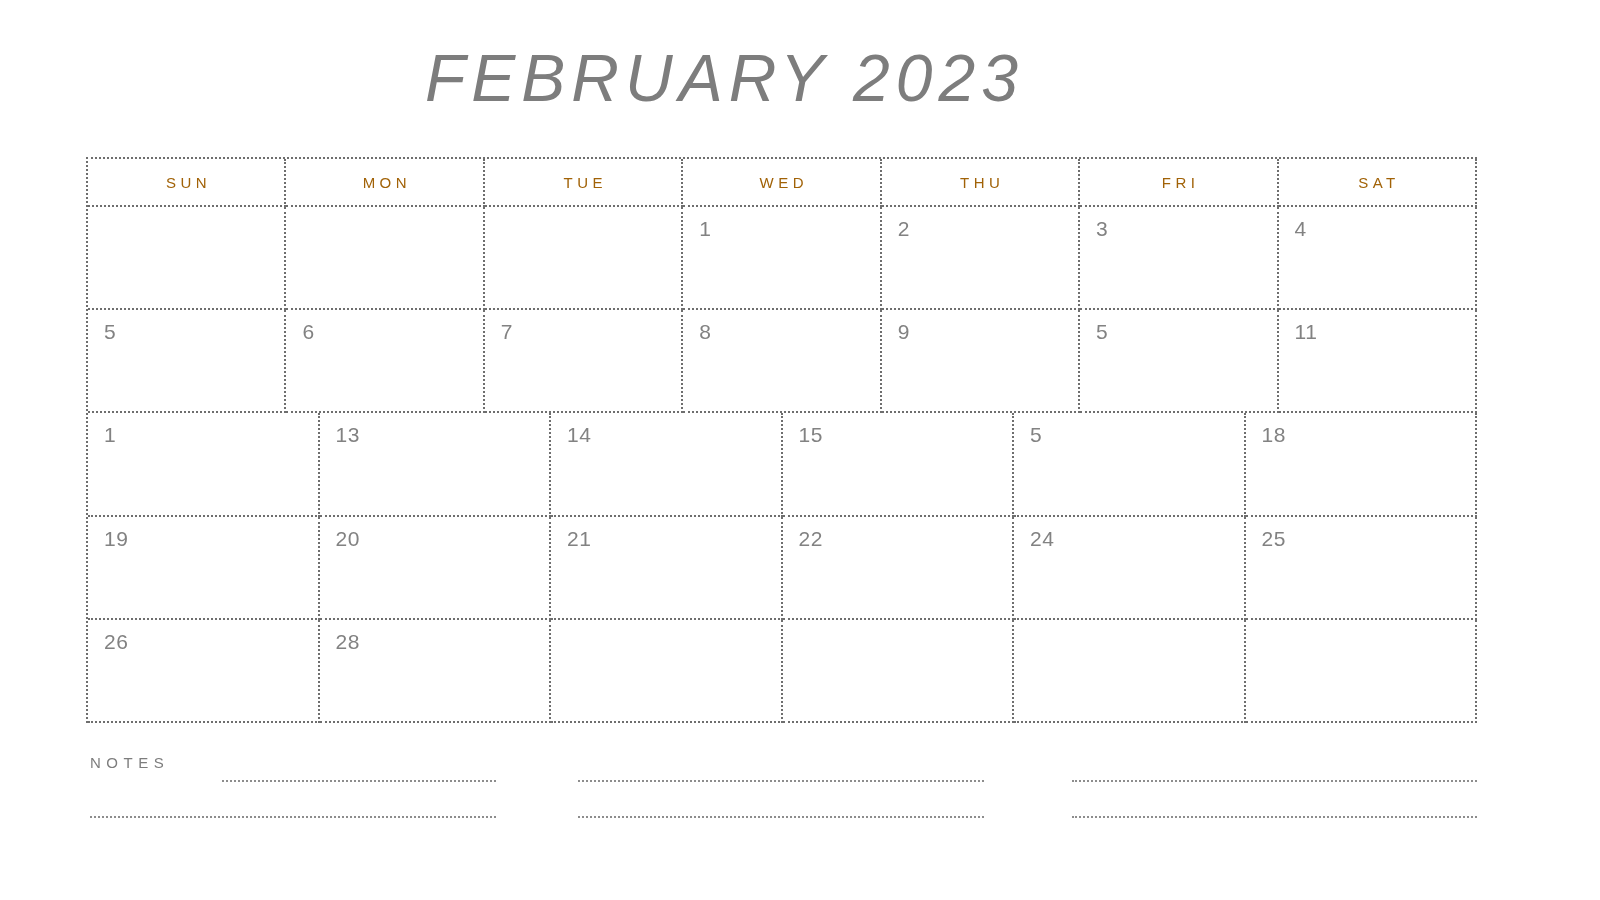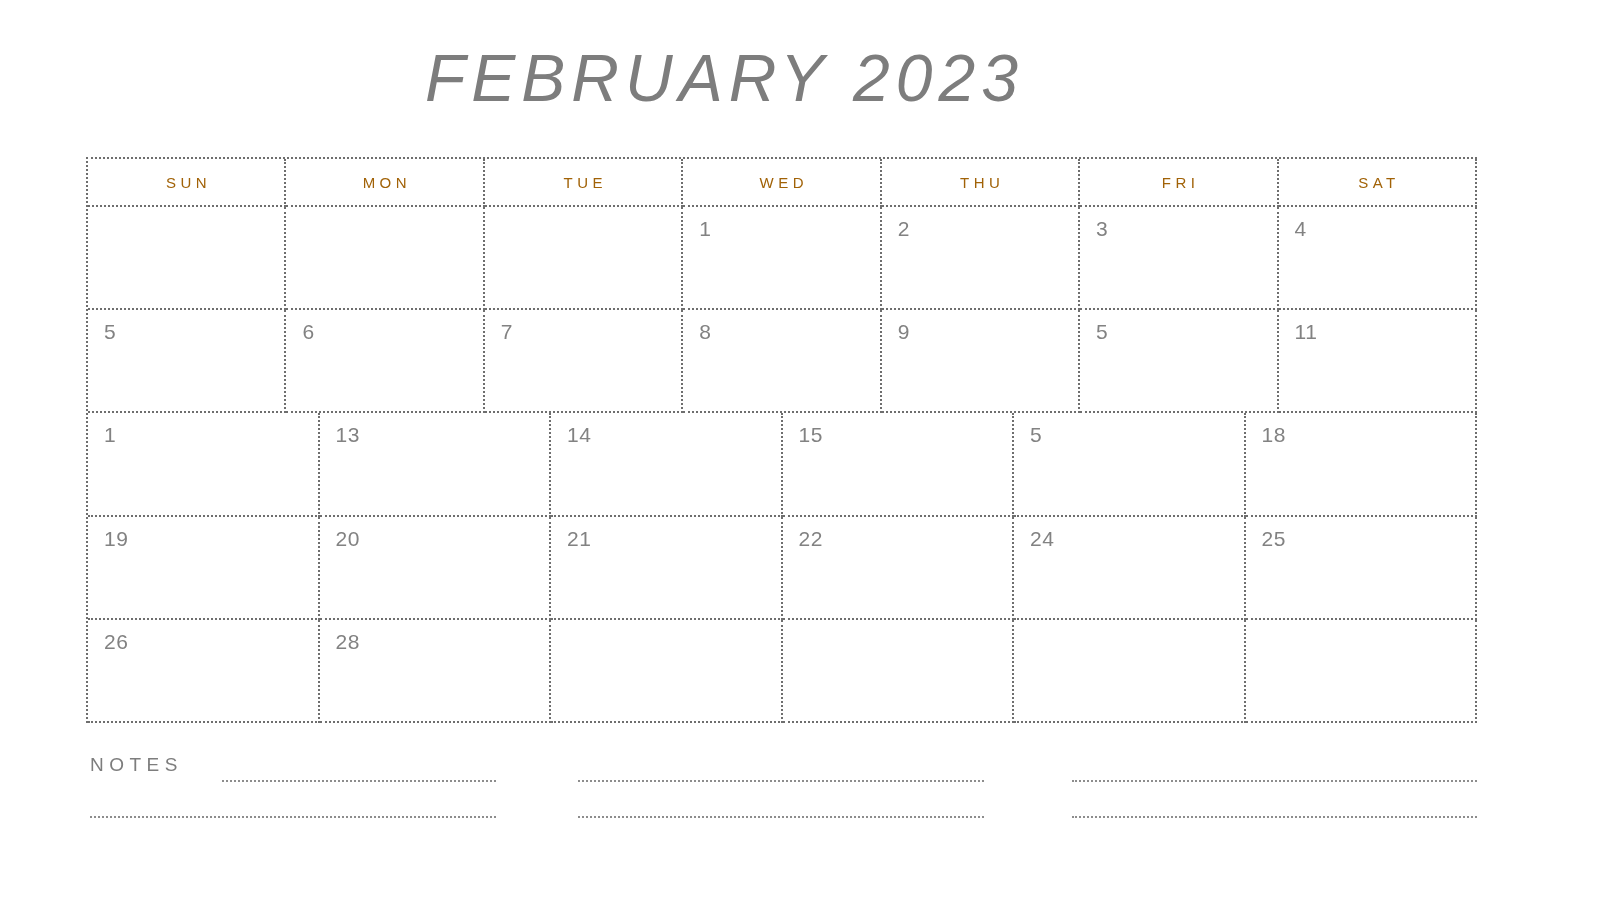--- a/index.html
+++ b/index.html
@@ -98,21 +98,21 @@
     position: absolute;
     left: 86px;
     top: 748px;
     width: 1391px;
     height: 80px;
   }
   .notes-label {
     position: absolute;
     left: 4px;
     top: 6px;
-    font-size: 19px;
+    font-size: 15px;
     font-weight: 400;
     letter-spacing: 5.5px;
     color: #7d7d7d;
     white-space: pre;
   }
   .note-line {
     position: absolute;
     height: 0;
     border-bottom: 2px dotted #8d8d8d;
   }

